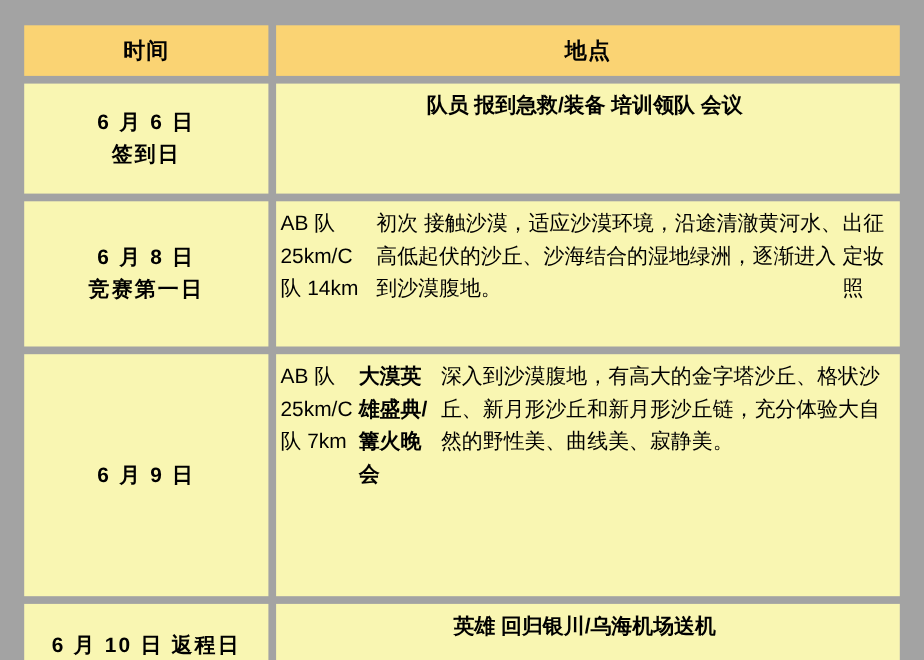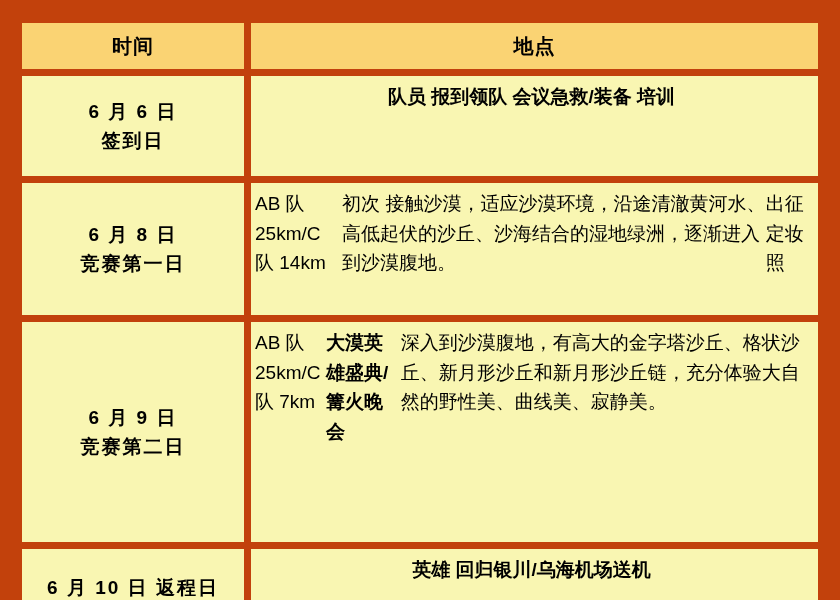--- a/index.html
+++ b/index.html
@@ -5,21 +5,21 @@
   html, body {
     margin: 0;
     padding: 0;
     background: #ffffff;
     font-family: "Liberation Sans", "DejaVu Sans", sans-serif;
   }
   .canvas {
     position: relative;
     width: 840px;
     height: 600px;
-    background: #c2410c;
+    background: #a3a3a3;
     overflow: hidden;
   }
   .schedule-table {
     position: absolute;
     left: 22px;
     top: 23px;
     width: 796px;
   }
   .trow {
     display: flex;
@@ -87,41 +87,40 @@
       <div class="cell c2">地点</div>
     </div>
 
     <div class="trow body-row">
       <div class="cell c1 time-cell r1">
         <div class="time-line">6 月 6 日</div>
         <div class="time-line">签到日</div>
       </div>
       <div class="cell c2 place-cell r1">
         <div class="b">队员 报到</div>
+        <div class="b">急救/装备 培训</div>
         <div class="b">领队 会议</div>
-        <div class="b">急救/装备 培训</div>
       </div>
     </div>
 
     <div class="trow body-row">
       <div class="cell c1 time-cell r2">
         <div class="time-line">6 月 8 日</div>
         <div class="time-line">竞赛第一日</div>
       </div>
       <div class="cell c2 place-cell r2">
         <div class="reg">AB 队 25km/C 队 14km</div>
         <div class="reg">初次 接触沙漠，适应沙漠环境，沿途清澈黄河水、高低起伏的沙丘、沙海结合的湿地绿洲，逐渐进入到沙漠腹地。</div>
         <div class="reg">出征定妆照</div>
       </div>
     </div>
 
     <div class="trow body-row">
       <div class="cell c1 time-cell r3">
         <div class="time-line">6 月 9 日</div>
-        <div class="time-line">竞赛第二日</div>
       </div>
       <div class="cell c2 place-cell r3">
         <div class="reg">AB 队 25km/C 队 7km</div>
         <div class="b">大漠英雄盛典/篝火晚会</div>
         <div class="reg">深入到沙漠腹地，有高大的金字塔沙丘、格状沙丘、新月形沙丘和新月形沙丘链，充分体验大自然的野性美、曲线美、寂静美。</div>
       </div>
     </div>
 
     <div class="trow body-row r4row">
       <div class="cell c1 time-cell r4">

